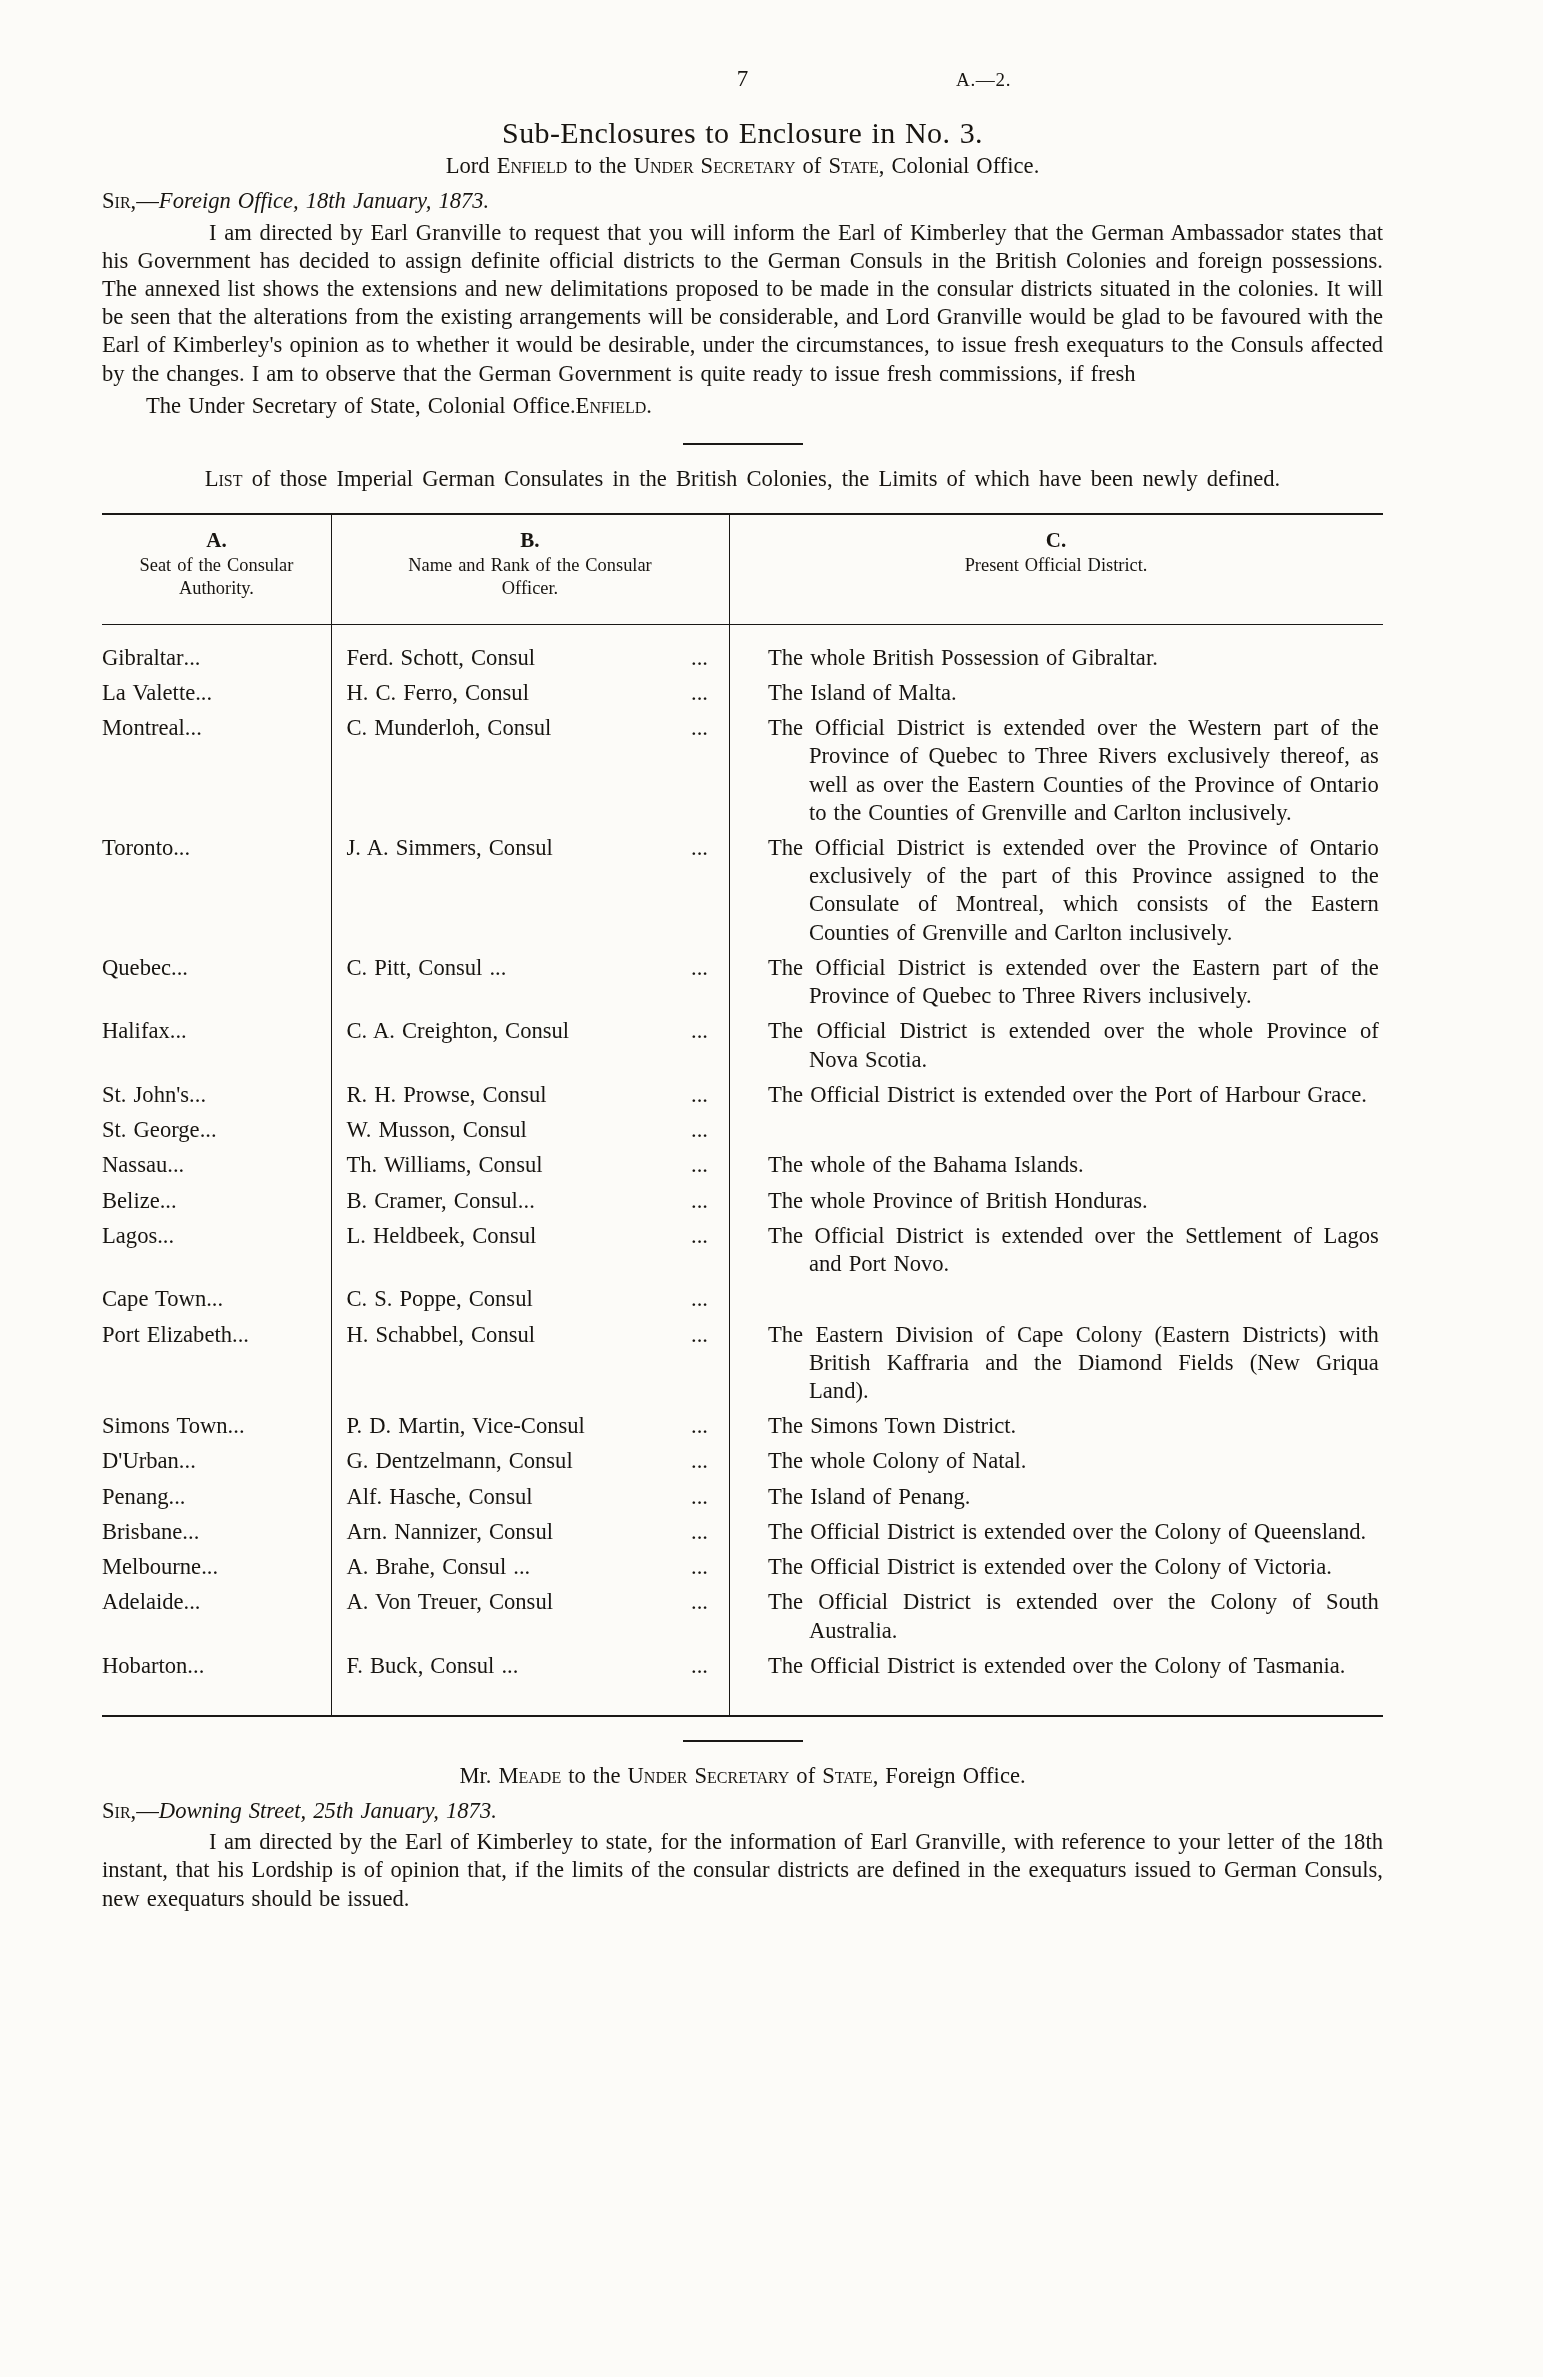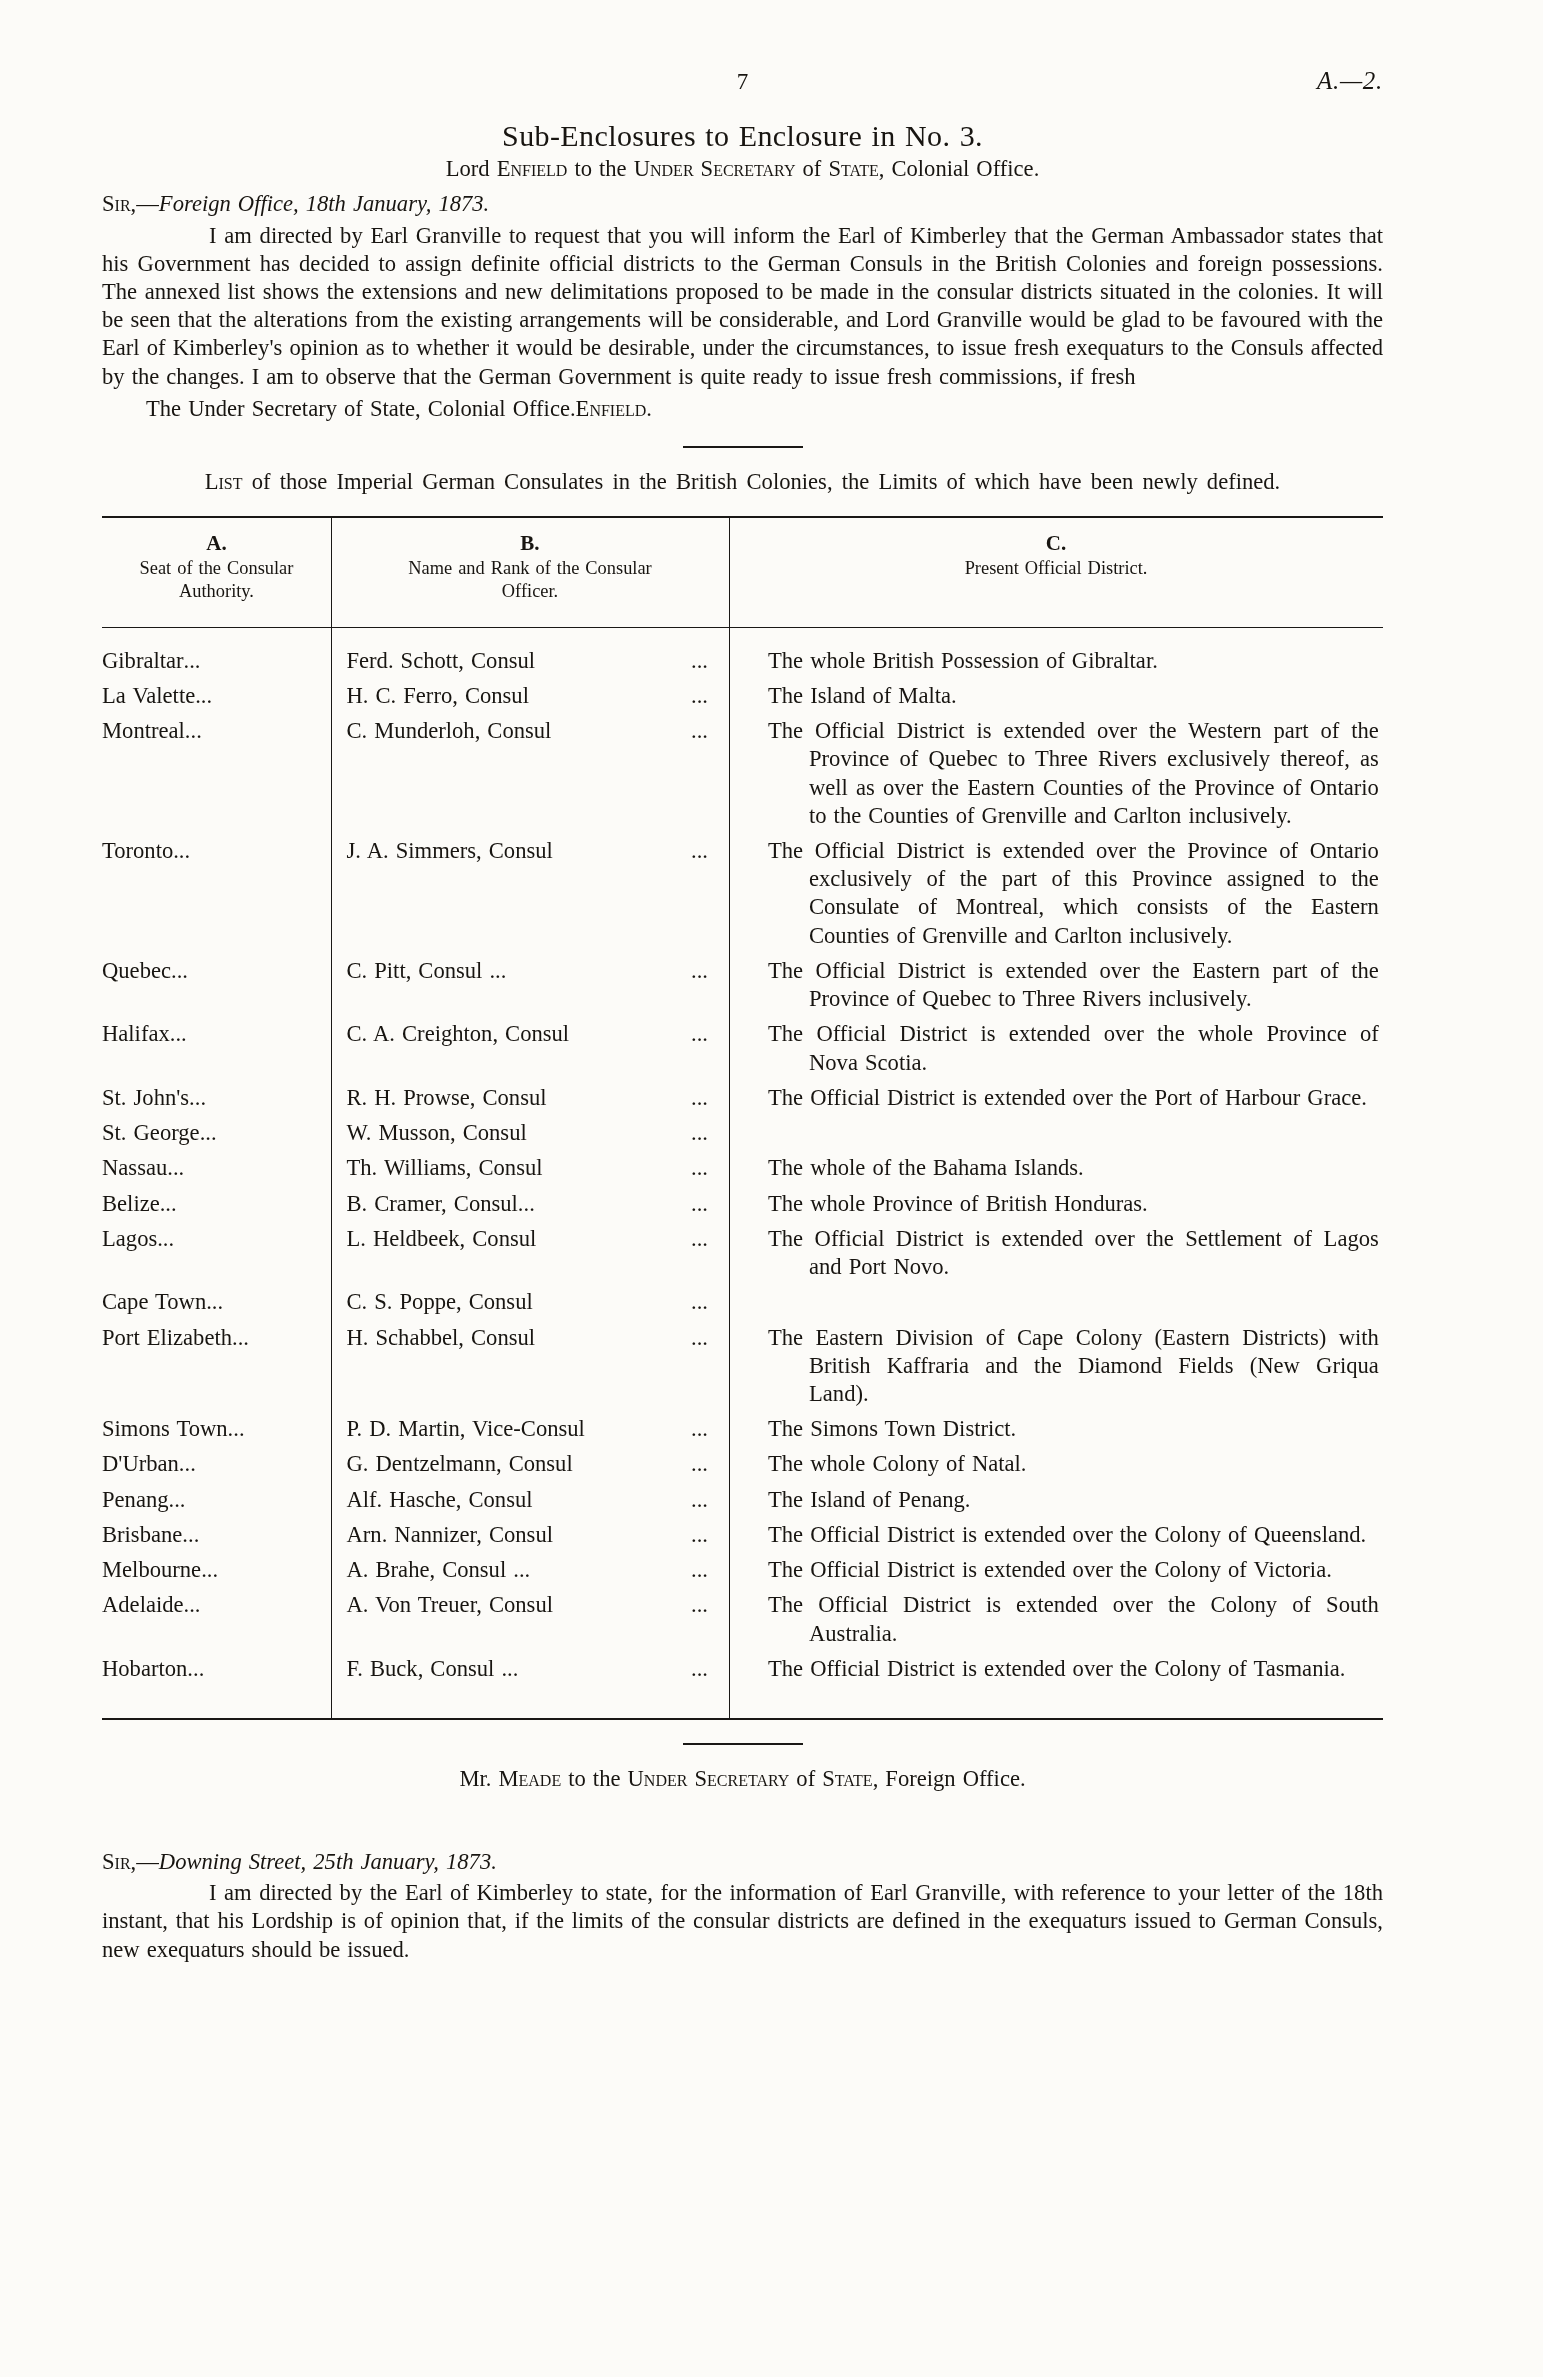--- a/index.html
+++ b/index.html
@@ -10,29 +10,29 @@
     font-family:"Liberation Serif","DejaVu Serif",serif;
     font-size:22.6px; line-height:1.25;
     padding:65px 160px 42px 102px;
     box-sizing:border-box;
     position:relative; overflow:hidden;
     word-spacing:1.4px;
   }
   .page-head { display:flex; align-items:baseline; font-size:23px; }
   .ph-left, .ph-center, .ph-right { flex:1; }
   .ph-center { text-align:center; }
-  .ph-right { text-align:right; font-size:25px; letter-spacing:0.7px;font-style:italic; }
+  .ph-right { text-align:left; font-size:19px; letter-spacing:0.7px; }
   .title { text-align:center; font-size:30px; margin-top:20px; letter-spacing:0.4px; }
   .center-line { text-align:center; }
   .sub-heading { margin-top:1px; }
   .sc { font-variant: small-caps; }
   .flex-row { display:flex; justify-content:flex-start; align-items:baseline; }
   .sal-row { margin-top:7px; }
   .dateline { margin-right:89px;font-style:italic; }
-  .dateline2 { margin-right:90px;margin-top:48px; }
+  .dateline2 { margin-right:90px; }
   .body-par { margin:2.8px 0 0 0; text-align:justify; text-indent:107px; }
   .valediction { margin-right:177px; }
   .addr-row { margin-top:4.2px; }
   .addressee { margin-left:44px; }
   .signature { margin-right:82px; }
   .rule-sep { width:120px; height:2.1px; background:#1a1816; margin:22.6px auto 20px auto; }
   .list-heading { text-align:justify; text-align-last:center; word-spacing:3.5px; margin-bottom:20px; }
   .ctable { position:relative; border-top:2.8px solid #1a1816; border-bottom:2.1px solid #1a1816; }
   .vline { position:absolute; top:0; bottom:0; width:1.4px; background:#1a1816; }
   .v1 { left:229px; }

